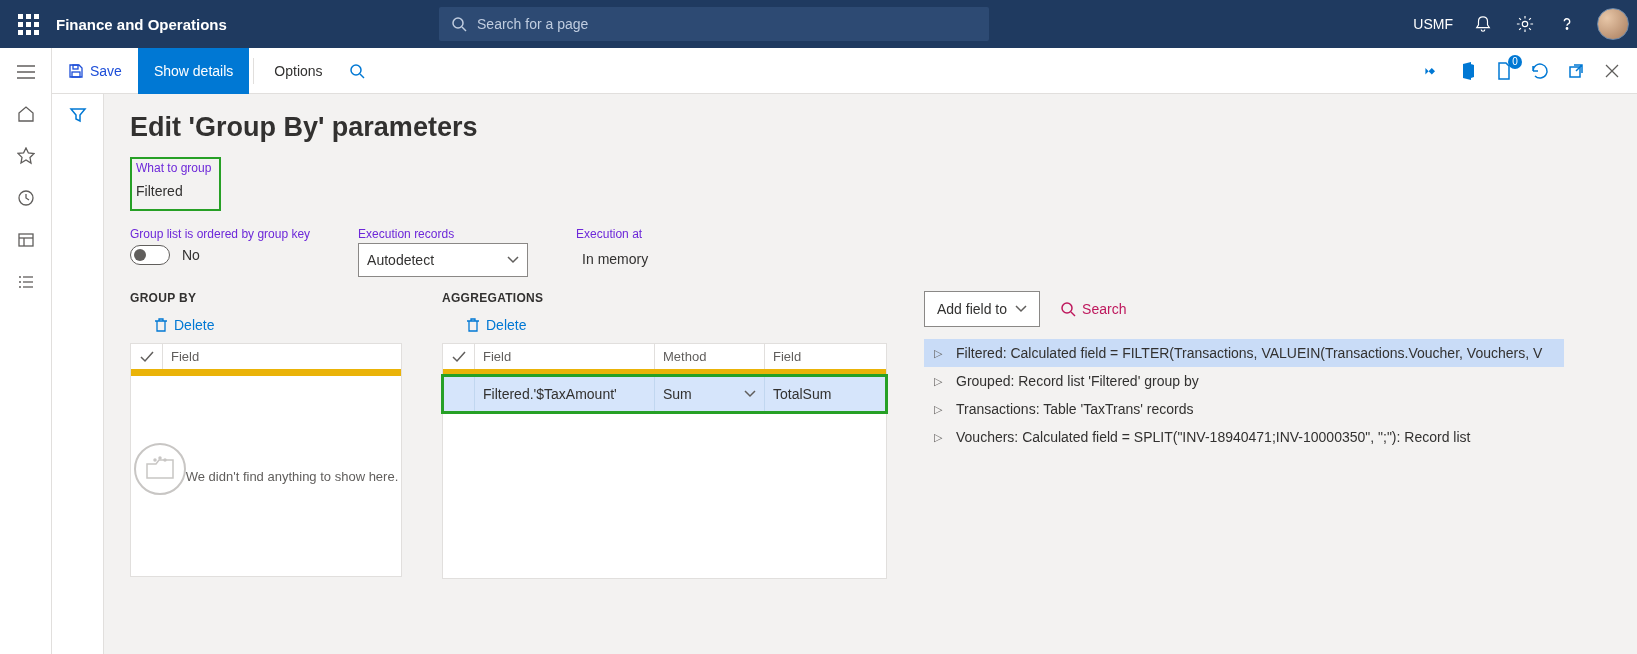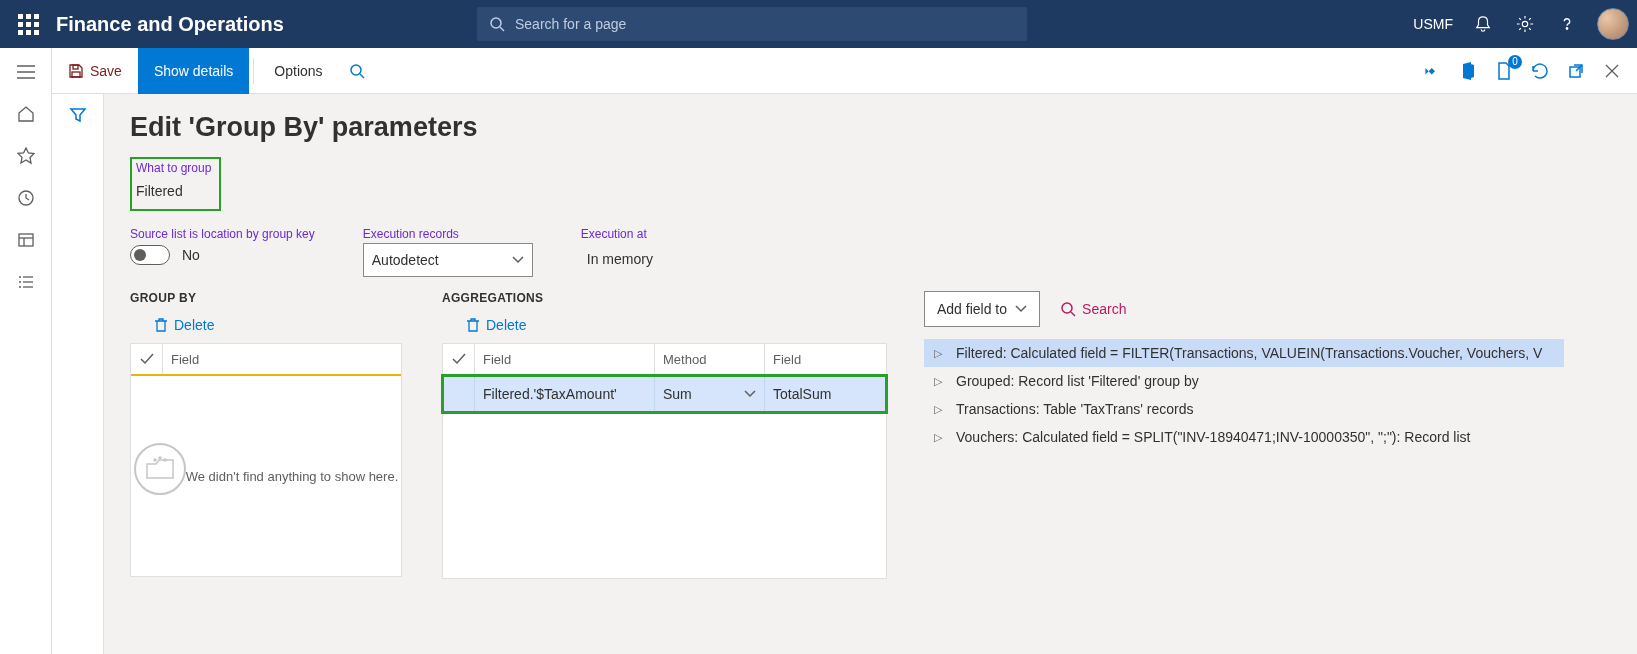--- a/index.html
+++ b/index.html
@@ -3,38 +3,38 @@
 <meta charset="utf-8">
 <style>
 * { margin:0; padding:0; box-sizing:border-box; font-family:"Segoe UI",Arial,sans-serif; }
 body { background:#fff; color:#323130; font-size:14px; width:1637px; height:654px; overflow:hidden; }
 
 
 .topbar { height:48px; background:#1f3a60; color:#fff; display:flex; align-items:center; padding:0 8px; }
 .waffle { width:40px; height:48px; display:flex; align-items:center; justify-content:center; cursor:pointer; }
 .waffle-grid { display:grid; grid-template-columns:repeat(3,5px); grid-template-rows:repeat(3,5px); gap:3px; }
 .waffle-grid span { background:#fff; width:5px; height:5px; }
-.brand { margin-left:8px; font-size:20px; font-weight:600; }
+.brand { margin-left:8px; font-size:15px; font-weight:600; }
 .searchbox { margin-left:auto; margin-right:auto; width:550px; height:34px; background:#2d4a73; border-radius:2px; display:flex; align-items:center; padding:0 12px; color:#c0cde0; }
 .searchbox svg { margin-right:10px; }
 .tb-right { display:flex; align-items:center; gap:18px; margin-left:auto; }
 .tb-icon { width:24px; height:24px; display:flex; align-items:center; justify-content:center; cursor:pointer; color:#fff; }
 .avatar { width:32px; height:32px; border-radius:50%; background:radial-gradient(circle at 30% 30%, #e8c7a8, #a77b5c); border:1px solid #6a88ab; }
 
 
 .shell { display:flex; height:calc(654px - 48px); }
 .leftrail { width:52px; background:#fff; border-right:1px solid #e1dfdd; display:flex; flex-direction:column; align-items:center; padding-top:14px; gap:22px; }
 .leftrail .ri { width:20px; height:20px; color:#605e5c; cursor:pointer; display:flex; align-items:center; justify-content:center; }
 
 .main { flex:1; display:flex; flex-direction:column; }
 
 
 .cmdbar { height:46px; background:#fff; border-bottom:1px solid #e1dfdd; display:flex; align-items:center; }
 .cmd { height:46px; padding:0 16px; display:flex; align-items:center; gap:6px; cursor:pointer; color:#323130; }
-.cmd.save { color:#7f1d1d; }
+.cmd.save { color:#1d4ed8; }
 .cmd.active { background:#0078d4; color:#fff; }
 .cmd.link { color:#0078d4; }
 .cmd-sep { width:1px; height:26px; background:#e1dfdd; margin:0 4px; }
 .cmd-right { margin-left:auto; display:flex; align-items:center; gap:14px; padding-right:14px; }
 .cmd-right .ci { color:#0078d4; cursor:pointer; width:22px; height:22px; display:flex; align-items:center; justify-content:center; position:relative; }
 .cmd-right .ci.grey { color:#605e5c; }
 .badge { position:absolute; top:-5px; right:-7px; background:#0078d4; color:#fff; font-size:10px; width:14px; height:14px; border-radius:50%; display:flex; align-items:center; justify-content:center; }
 
 
 .content-row { flex:1; display:flex; background:#f3f2f1; }
@@ -58,21 +58,21 @@
 .static-input { height:32px; width:175px; display:flex; align-items:center; padding:0 6px; }
 
 
 .cols { display:flex; gap:22px; }
 .col { }
 .col-h { font-size:12px; font-weight:600; text-transform:uppercase; letter-spacing:0.3px; color:#323130; margin-bottom:12px; }
 .del-link { color:#0078d4; display:flex; align-items:center; gap:6px; cursor:pointer; margin-bottom:10px; margin-left:24px; }
 
 
 .grid { border:1px solid #e1dfdd; background:#fff; }
-.grid-head { display:flex; border-bottom:2px solid #eab308; height:32px; align-items:stretch; background:#fff;}
+.grid-head { display:flex; border-bottom:7px solid #eab308; height:32px; align-items:stretch; background:#fff;}
 .grid-head .gh { border-right:1px solid #e1dfdd; padding:6px 8px; font-size:13px; color:#605e5c; display:flex; align-items:center; }
 .grid-head .gh:last-child { border-right:none; }
 .grid-check { width:32px; display:flex; align-items:center; justify-content:center; color:#605e5c; }
 
 .groupby-grid { width:272px; }
 .groupby-empty { height:200px; display:flex; flex-direction:row; align-items:center; justify-content:center; color:#605e5c; font-size:13px; }
 .folder-ic { width:52px; height:52px; border:2px solid #c8c6c4; border-radius:50%; display:flex; align-items:center; justify-content:center; margin-bottom:14px; color:#c8c6c4; }
 
 .agg-grid { width:445px; }
 .agg-body-wrap { height:202px; }
@@ -260,21 +260,21 @@
       <div class="page">
         <div class="page-title">Edit 'Group By' parameters</div>
 
         <div class="highlight-box">
           <div class="field-label">What to group</div>
           <div class="field-value">Filtered</div>
         </div>
 
         <div class="formrow">
           <div>
-            <div class="field-label">Source list is location by group key</div>
+            <div class="field-label">Group list is ordered by group key</div>
             <div class="toggle-wrap">
               <div class="toggle"></div>
               <span>No</span>
             </div>
           </div>
           <div>
             <div class="field-label">Execution records</div>
             <div class="select">
               <span>Autodetect</span>
               <svg width="12" height="8" viewBox="0 0 12 8" fill="none" stroke="#605e5c" stroke-width="1.5">

